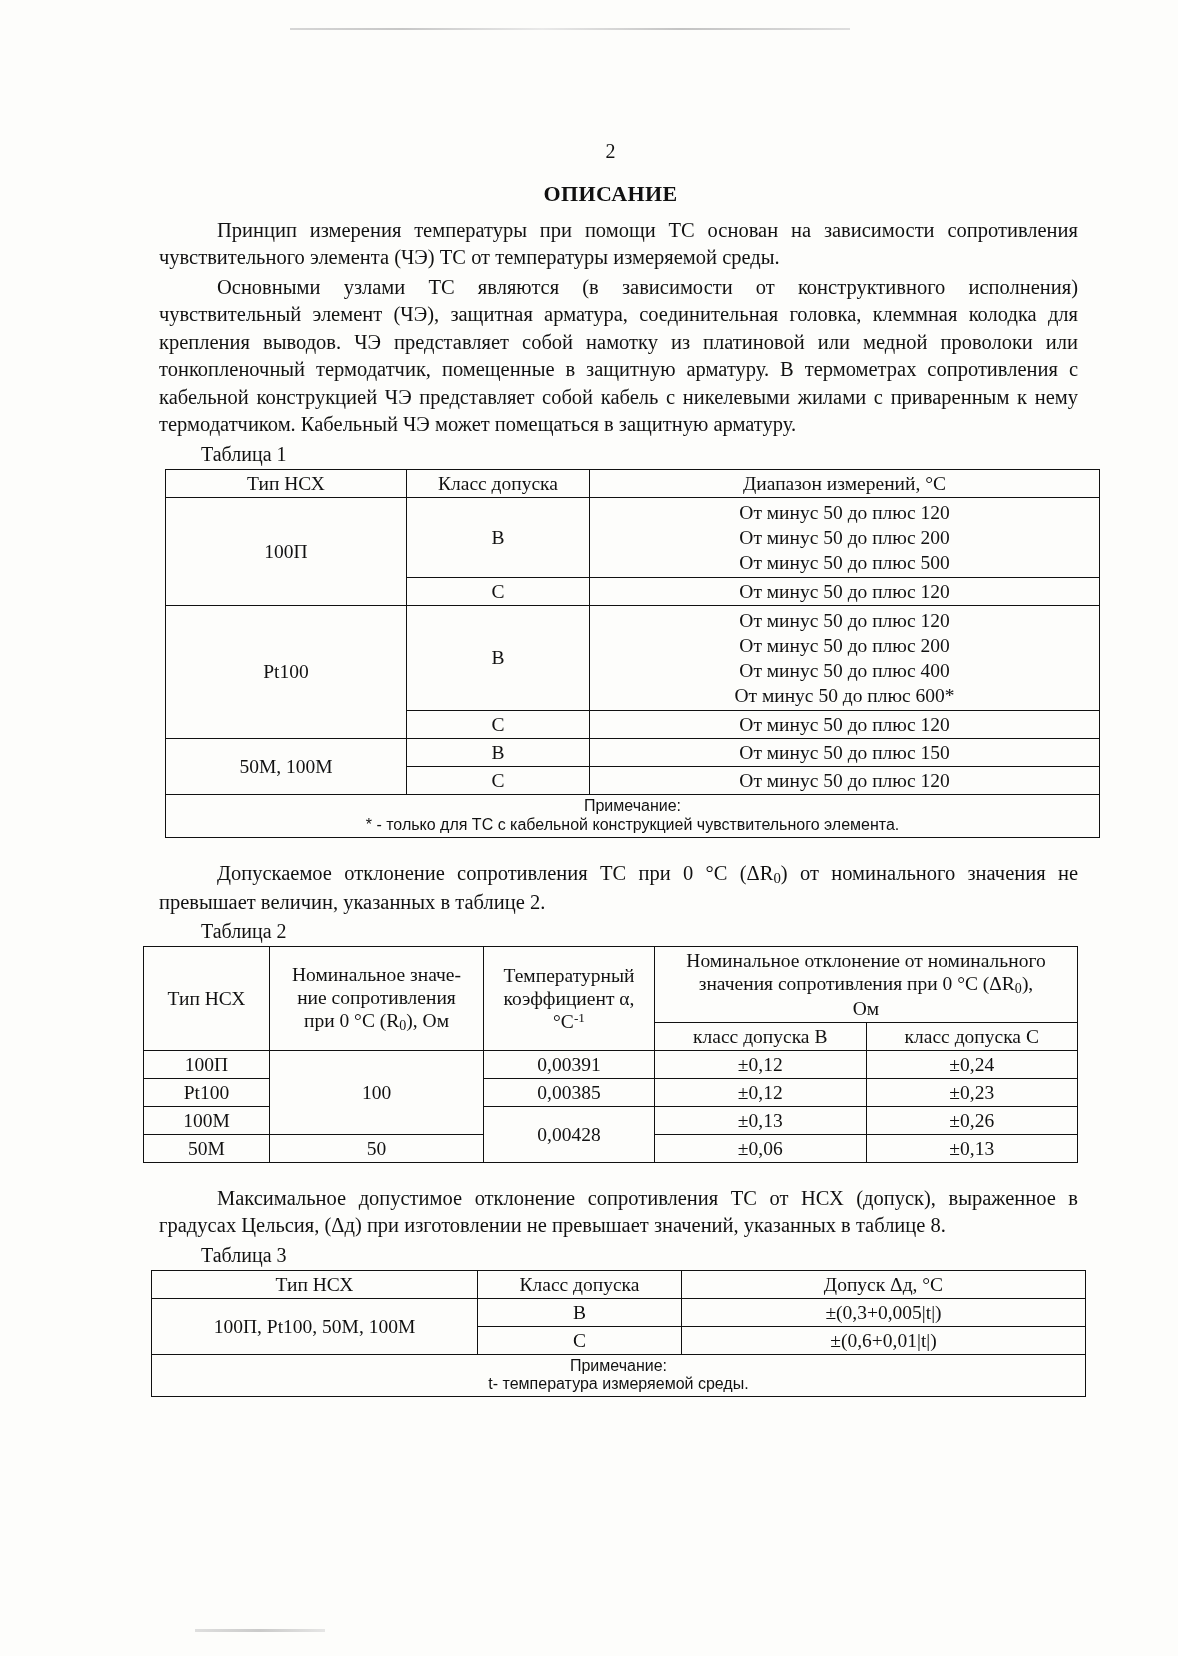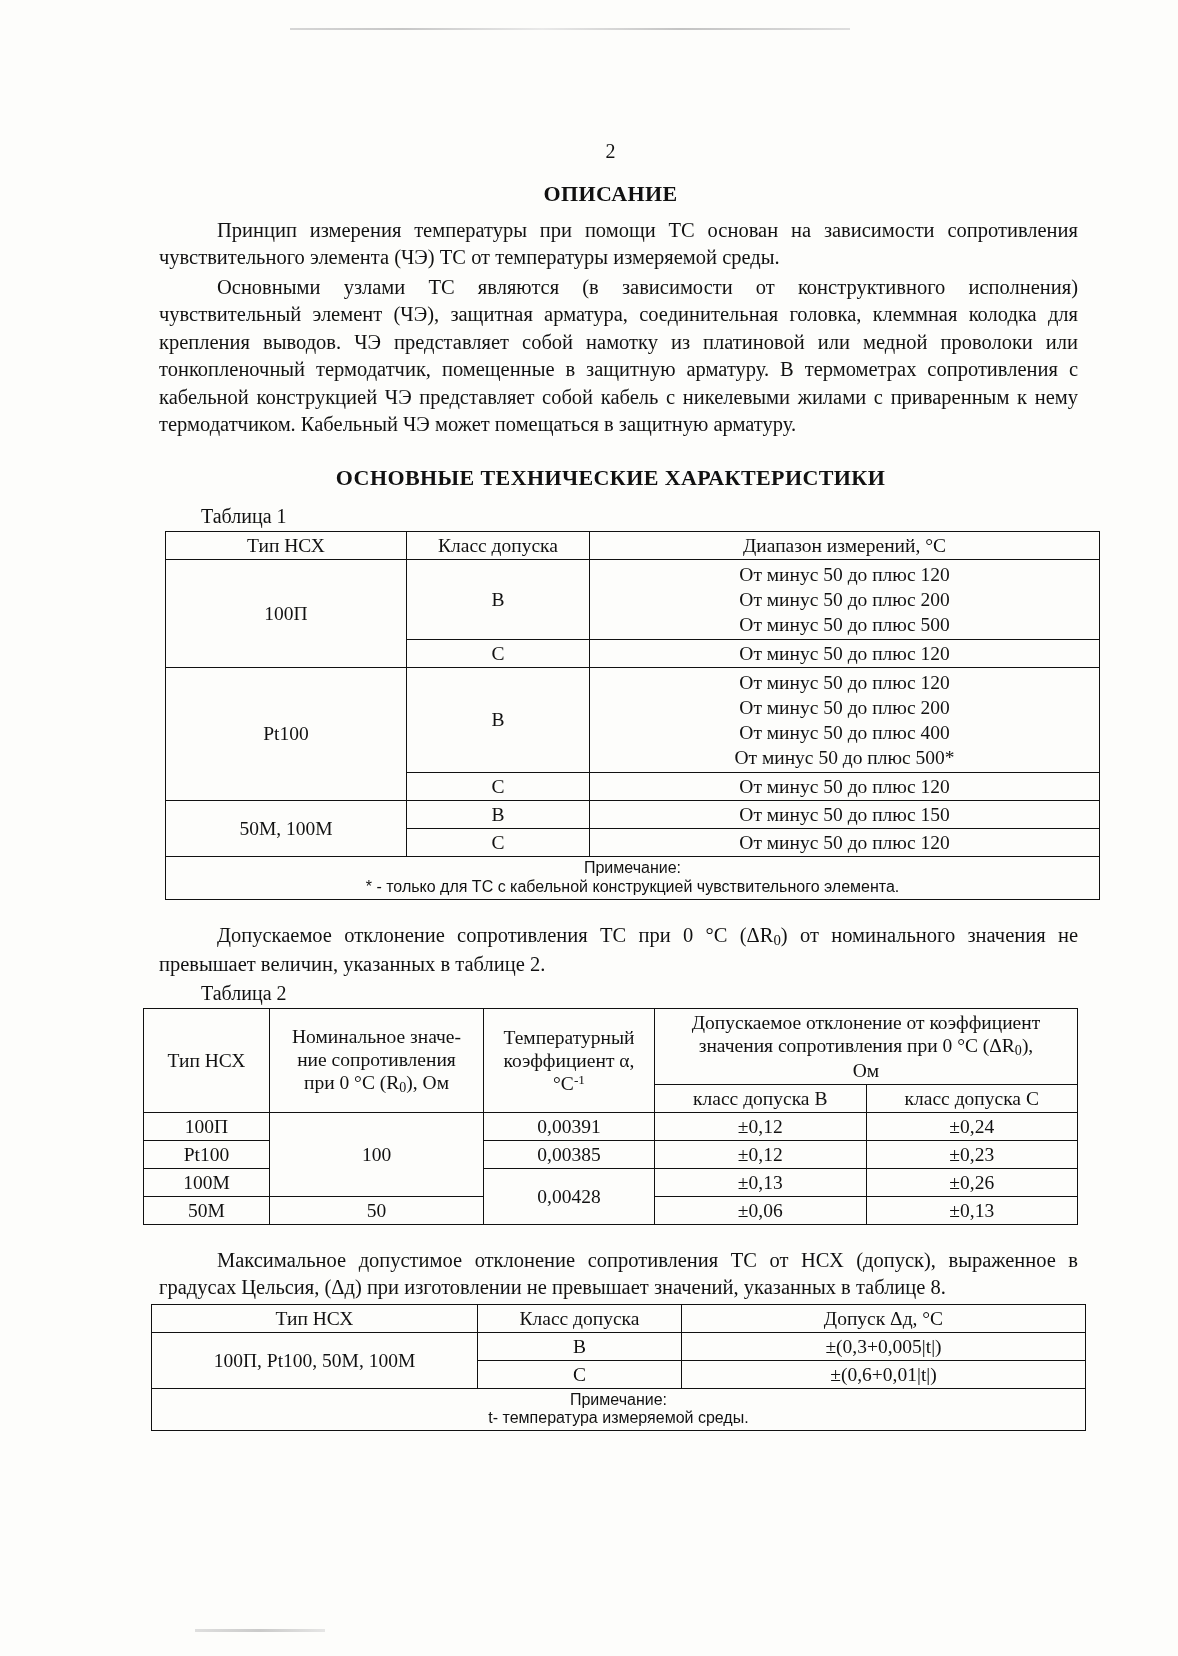--- a/index.html
+++ b/index.html
@@ -108,21 +108,20 @@
 
   <div class="content">
 
     <div class="page-number">2</div>
 
     <h1 class="section-title">ОПИСАНИЕ</h1>
 
     <p class="body-text">Принцип измерения температуры при помощи ТС основан на зависимости сопротивления чувствительного элемента (ЧЭ) ТС от температуры измеряемой среды.</p>
     <p class="body-text">Основными узлами ТС являются (в зависимости от конструктивного исполнения) чувствительный элемент (ЧЭ), защитная арматура, соединительная головка, клеммная колодка для крепления выводов. ЧЭ представляет собой намотку из платиновой или медной проволоки или тонкопленочный термодатчик, помещенные в защитную арматуру. В термометрах сопротивления с кабельной конструкцией ЧЭ представляет собой кабель с никелевыми жилами с приваренным к нему термодатчиком. Кабельный ЧЭ может помещаться в защитную арматуру.</p>
 
-    <h1 class="section-title second">ОСНОВНЫЕ ТЕХНИЧЕСКИЕ ХАРАКТЕРИСТИКИ</h1>
 
 
     <div class="table-caption">Таблица 1</div>
 
     <table class="doc-table t1">
       <tbody>
         <tr>
           <td class="c1">Тип НСХ</td>
           <td class="c2">Класс допуска</td>
           <td>Диапазон измерений, °С</td>
@@ -145,21 +144,21 @@
         </tr>
 
         <tr>
           <td class="c1" rowspan="2">Pt100</td>
           <td class="c2">В</td>
           <td>
             <span class="range-list">
               <span>От минус 50 до плюс 120</span>
               <span>От минус 50 до плюс 200</span>
               <span>От минус 50 до плюс 400</span>
-              <span>От минус 50 до плюс 500*</span>
+              <span>От минус 50 до плюс 600*</span>
             </span>
           </td>
         </tr>
         <tr>
           <td class="c2">С</td>
           <td>От минус 50 до плюс 120</td>
         </tr>
 
         <tr>
           <td class="c1" rowspan="2">50М, 100М</td>
@@ -196,21 +195,21 @@
             <span>Номинальное значе-</span><br>
             <span>ние сопротивления</span><br>
             <span>при 0 °С (R</span><sub>0</sub><span>), Ом</span>
           </td>
           <td class="h-alpha" rowspan="2">
             <span>Температурный</span><br>
             <span>коэффициент α,</span><br>
             <span>°С</span><sup>-1</sup>
           </td>
           <td colspan="2">
-            <span>Допускаемое отклонение от коэффициент</span><br>
+            <span>Номинальное отклонение от номинального</span><br>
             <span>значения сопротивления при 0 °С (ΔR</span><sub>0</sub><span>),</span><br>
             <span>Ом</span>
           </td>
         </tr>
         <tr>
           <td class="h-devB">класс допуска В</td>
           <td class="h-devC">класс допуска С</td>
         </tr>
 
         <tr>
@@ -238,20 +237,21 @@
           <td>±0,06</td>
           <td>±0,13</td>
         </tr>
       </tbody>
     </table>
 
     <div class="spacer-md"></div>
 
     <p class="body-text">Максимальное допустимое отклонение сопротивления ТС от НСХ (допуск), выраженное в градусах Цельсия, (Δд) при изготовлении не превышает значений, указанных в таблице 8.</p>
 
+    <div class="table-caption">Таблица 3</div>
 
     <table class="doc-table t3">
       <tbody>
         <tr>
           <td class="c1">Тип НСХ</td>
           <td class="c2">Класс допуска</td>
           <td>Допуск Δд, °С</td>
         </tr>
         <tr>
           <td class="c1" rowspan="2">100П, Pt100, 50М, 100М</td>

